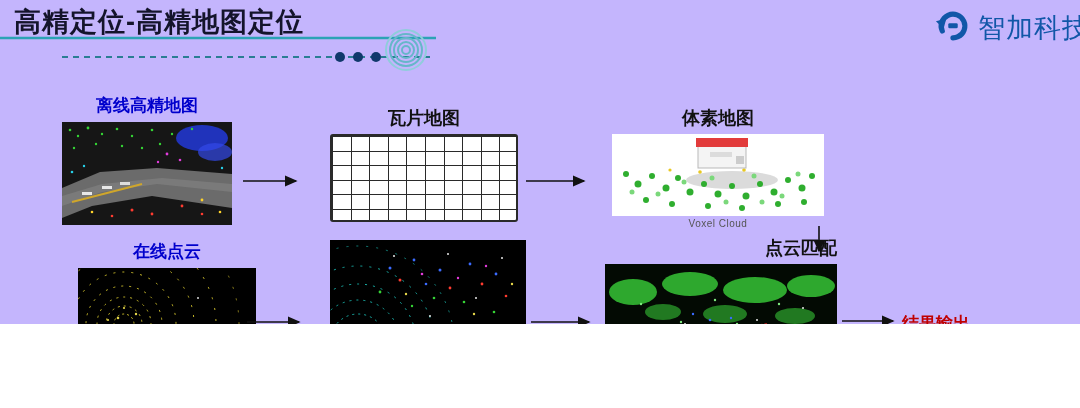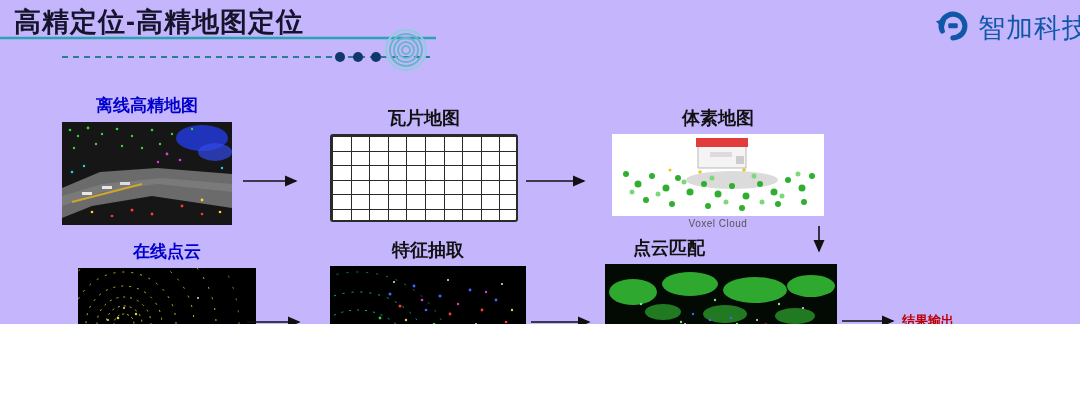--- a/index.html
+++ b/index.html
@@ -14,35 +14,35 @@
     font-size:27px;font-weight:800;color:#14142b;letter-spacing:1px;
   }
   .title-deco{position:absolute;left:0;top:30px;width:460px;height:46px;}
   .title-deco svg{overflow:visible;display:block;}
   .logo{position:absolute;right:14px;top:8px;display:flex;align-items:center;gap:7px;}
   .logo-text{font-size:27px;font-weight:400;color:#1157a8;letter-spacing:1px;}
   
   .node{position:absolute;display:flex;flex-direction:column;}
   .node-label{font-weight:700;font-size:18px;color:#111;text-align:center;margin:0 0 6px 0;line-height:20px;}
   .node-label.blue{color:#0000cc;font-size:17px;}
-  .node-label.left{text-align:left;padding-left:28px;}
+  .node-label.left{text-align:right;padding-left:28px;}
   .thumb{width:100%;display:block;}
   .thumb svg{display:block;width:100%;height:100%;}
   .caption{font-size:10px;color:#555;text-align:center;margin-top:2px;letter-spacing:0.5px;}
   .tile-grid{
     width:100%;height:88px;box-sizing:border-box;
     border:2px solid #2a2a2a;background-color:#fff;
     background-image:
       repeating-linear-gradient(to right,#2a2a2a 0,#2a2a2a 1px,transparent 1px,transparent 18.6px),
       repeating-linear-gradient(to bottom,#2a2a2a 0,#2a2a2a 1px,transparent 1px,transparent 14.5px);
     border-radius:3px;
   }
   .result-label{
     position:absolute;left:902px;top:312px;
-    font-size:13px;font-weight:800;color:#c00000;
+    font-size:17px;font-weight:800;color:#c00000;
   }
   .arrows{position:absolute;left:0;top:0;width:1080px;height:408px;pointer-events:none;}
   .img-h103{height:103px;} .img-h82{height:82px;} .img-h108{height:108px;}
   .img-h112{height:112px;} .img-h118{height:118px;}
 </style>
 </head>
 <body>
 
 <div class="slide">
 
@@ -216,21 +216,20 @@
         <g fill="#d8d8d8">
           <circle cx="120" cy="30" r="1"></circle>
             <circle cx="150" cy="70" r="1"></circle>
             <circle cx="100" cy="86" r="1"></circle>
         </g>
       </svg>
     </div>
   </div>
 
   <div class="node" style="left:330px;top:240px;width:196px;">
-    <div class="node-label">特征抽取</div>
     <div class="thumb img-h112">
       <svg viewBox="0 0 196 112" preserveAspectRatio="none">
         <rect width="196" height="112" fill="#000000"></rect>
         <g fill="none" stroke="#19b0a8" stroke-width="1">
           <circle cx="28" cy="102" r="16" stroke-dasharray="2 3"></circle>
           <circle cx="28" cy="102" r="28" stroke-dasharray="2 4"></circle>
           <circle cx="28" cy="102" r="42" stroke-dasharray="2 5"></circle>
           <circle cx="28" cy="102" r="58" stroke-dasharray="2 6"></circle>
           <circle cx="28" cy="102" r="76" stroke-dasharray="2 7"></circle>
           <circle cx="28" cy="102" r="96" stroke-dasharray="2 8" stroke="#12807a"></circle>

